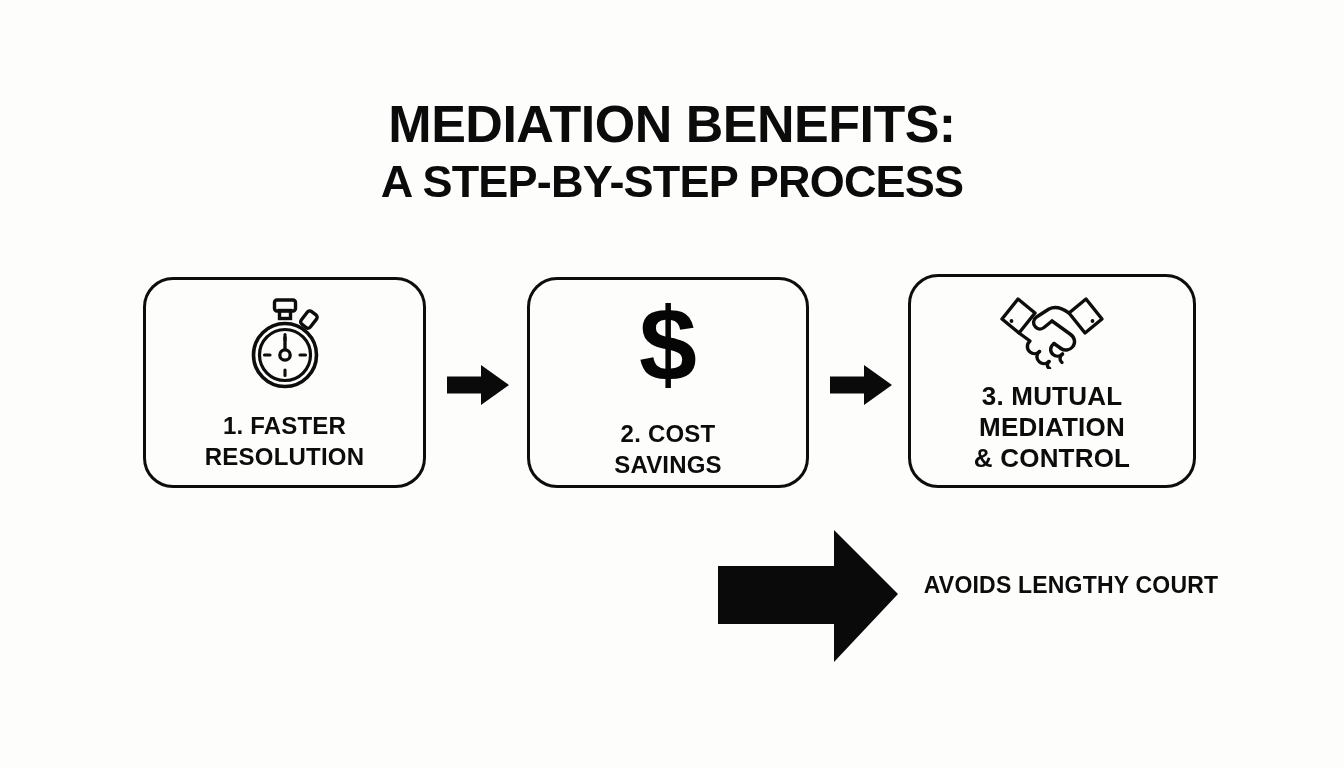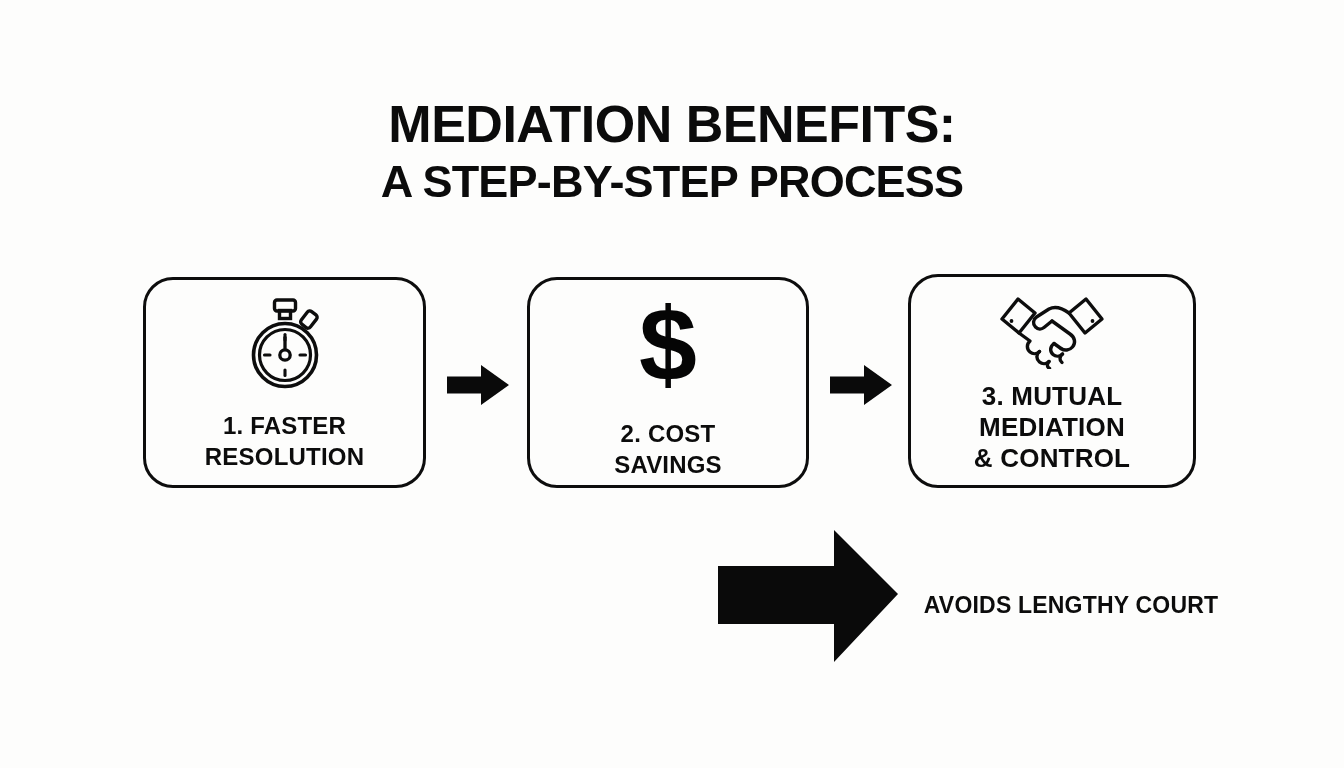--- a/index.html
+++ b/index.html
@@ -124,21 +124,20 @@
     left: 906px;
     top: 570px;
     width: 330px;
     text-align: center;
     font-family: "Liberation Sans", sans-serif;
     font-weight: bold;
     font-size: 23px;
     line-height: 31px;
     letter-spacing: 0.2px;
     color: #0c0c0c;
-    margin-top: 20px;
   }
   #outcome-caption .cap-line { display: block; }
 </style>
 </head>
 <body>
 
 <div id="canvas">
 
   <div class="title-block">
     <span class="title-line line1">MEDIATION BENEFITS:</span>

